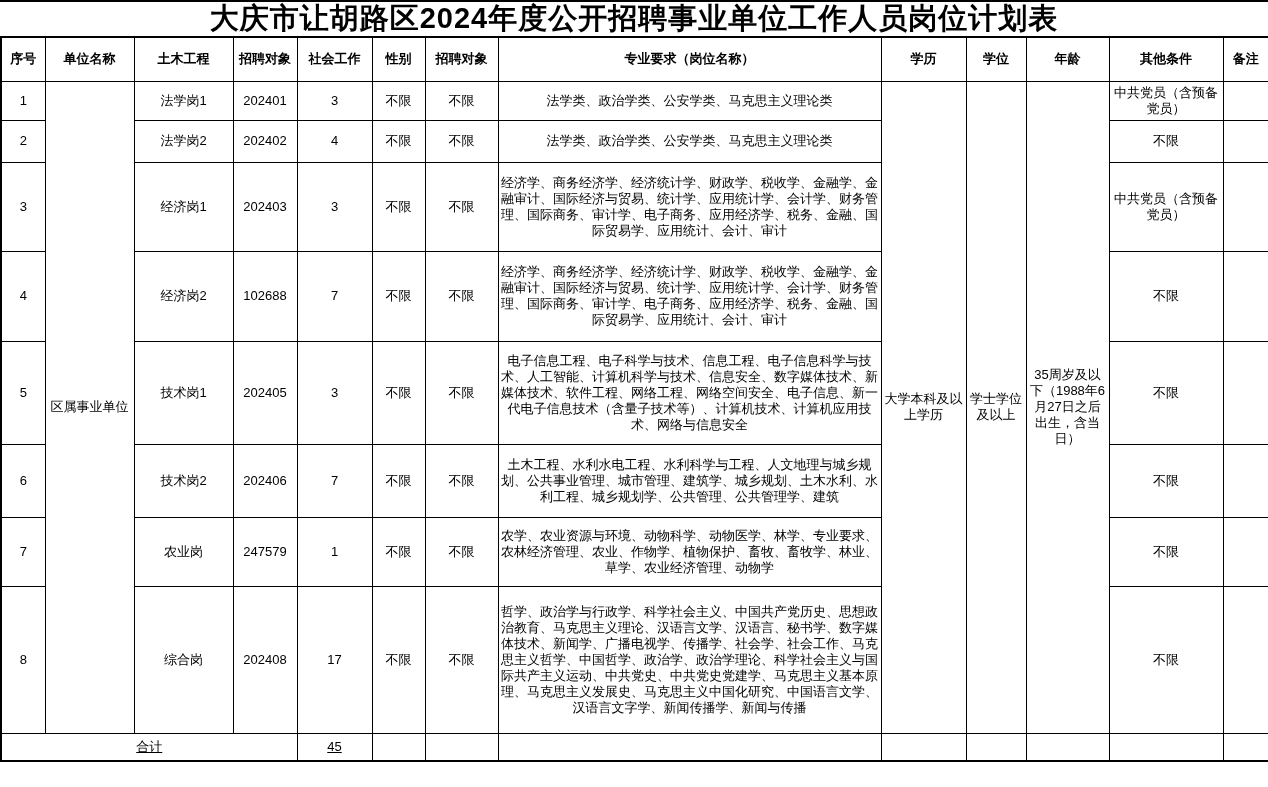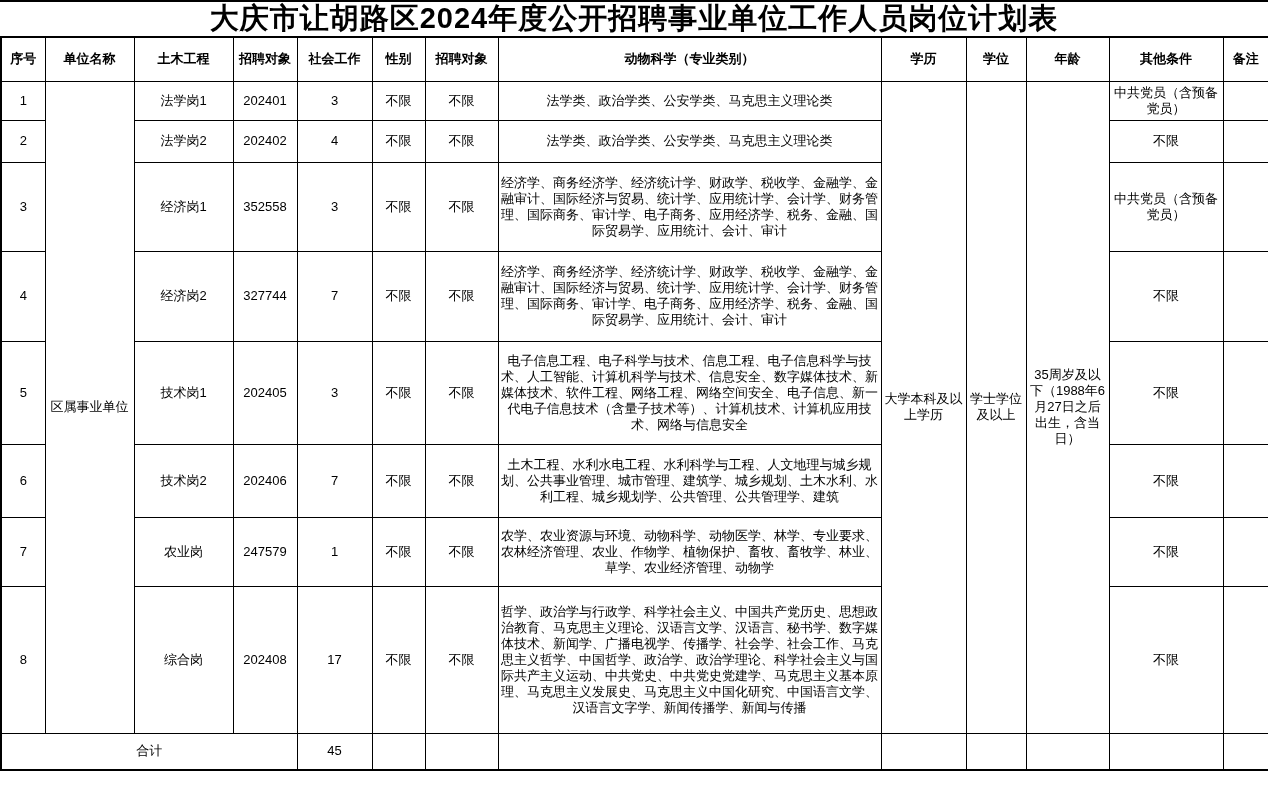--- a/index.html
+++ b/index.html
@@ -52,21 +52,21 @@
   td.majors-center { text-align: center; }
   tr.hrow  { height: 44px; margin-left: 48px; }
   tr.r1 { height: 39px; }
   tr.r2 { height: 42px; }
   tr.r3 { height: 89px; }
   tr.r4 { height: 90px; }
   tr.r5 { height: 103px; }
   tr.r6 { height: 73px; }
   tr.r7 { height: 69px; }
   tr.r8 { height: 147px; }
-  tr.rt { height: 37px; }
+  tr.rt { height: 28px; text-decoration: underline; }
   td.wrap-narrow { padding: 1px 4px; }
 </style>
 </head>
 <body>
 
 <div class="sheet">
   <div class="title">大庆市让胡路区2024年度公开招聘事业单位工作人员岗位计划表</div>
 
   <table class="plan">
     <colgroup>
@@ -87,21 +87,21 @@
 
     <tbody>
         <tr class="hrow">
       <th>序号</th>
       <th>单位名称</th>
       <th>土木工程</th>
       <th>招聘对象</th>
       <th>社会工作</th>
       <th>性别</th>
       <th>招聘对象</th>
-      <th>动物科学（专业类别）</th>
+      <th>专业要求（岗位名称）</th>
       <th>学历</th>
       <th>学位</th>
       <th>年龄</th>
       <th>其他条件</th>
       <th>备注</th>
     </tr>
 
     <tr class="r1">
       <td>1</td>
       <td rowspan="8">区属事业单位</td>
@@ -126,33 +126,33 @@
       <td>不限</td>
       <td>不限</td>
       <td class="majors-center">法学类、政治学类、公安学类、马克思主义理论类</td>
       <td>不限</td>
       <td></td>
     </tr>
 
     <tr class="r3">
       <td>3</td>
       <td>经济岗1</td>
-      <td>352558</td>
+      <td>202403</td>
       <td>3</td>
       <td>不限</td>
       <td>不限</td>
       <td class="majors-left">经济学、商务经济学、经济统计学、财政学、税收学、金融学、金融审计、国际经济与贸易、统计学、应用统计学、会计学、财务管理、国际商务、审计学、电子商务、应用经济学、税务、金融、国际贸易学、应用统计、会计、审计</td>
       <td class="wrap-narrow">中共党员（含预备党员）</td>
       <td></td>
     </tr>
 
     <tr class="r4">
       <td>4</td>
       <td>经济岗2</td>
-      <td>327744</td>
+      <td>102688</td>
       <td>7</td>
       <td>不限</td>
       <td>不限</td>
       <td class="majors-left">经济学、商务经济学、经济统计学、财政学、税收学、金融学、金融审计、国际经济与贸易、统计学、应用统计学、会计学、财务管理、国际商务、审计学、电子商务、应用经济学、税务、金融、国际贸易学、应用统计、会计、审计</td>
       <td>不限</td>
       <td></td>
     </tr>
 
     <tr class="r5">
       <td>5</td>

